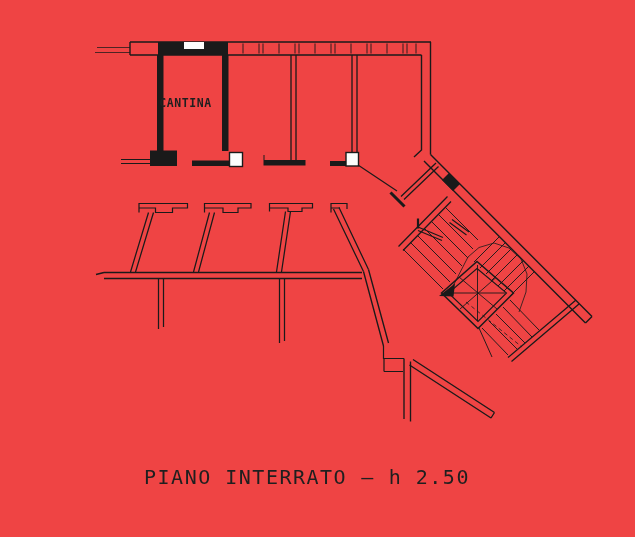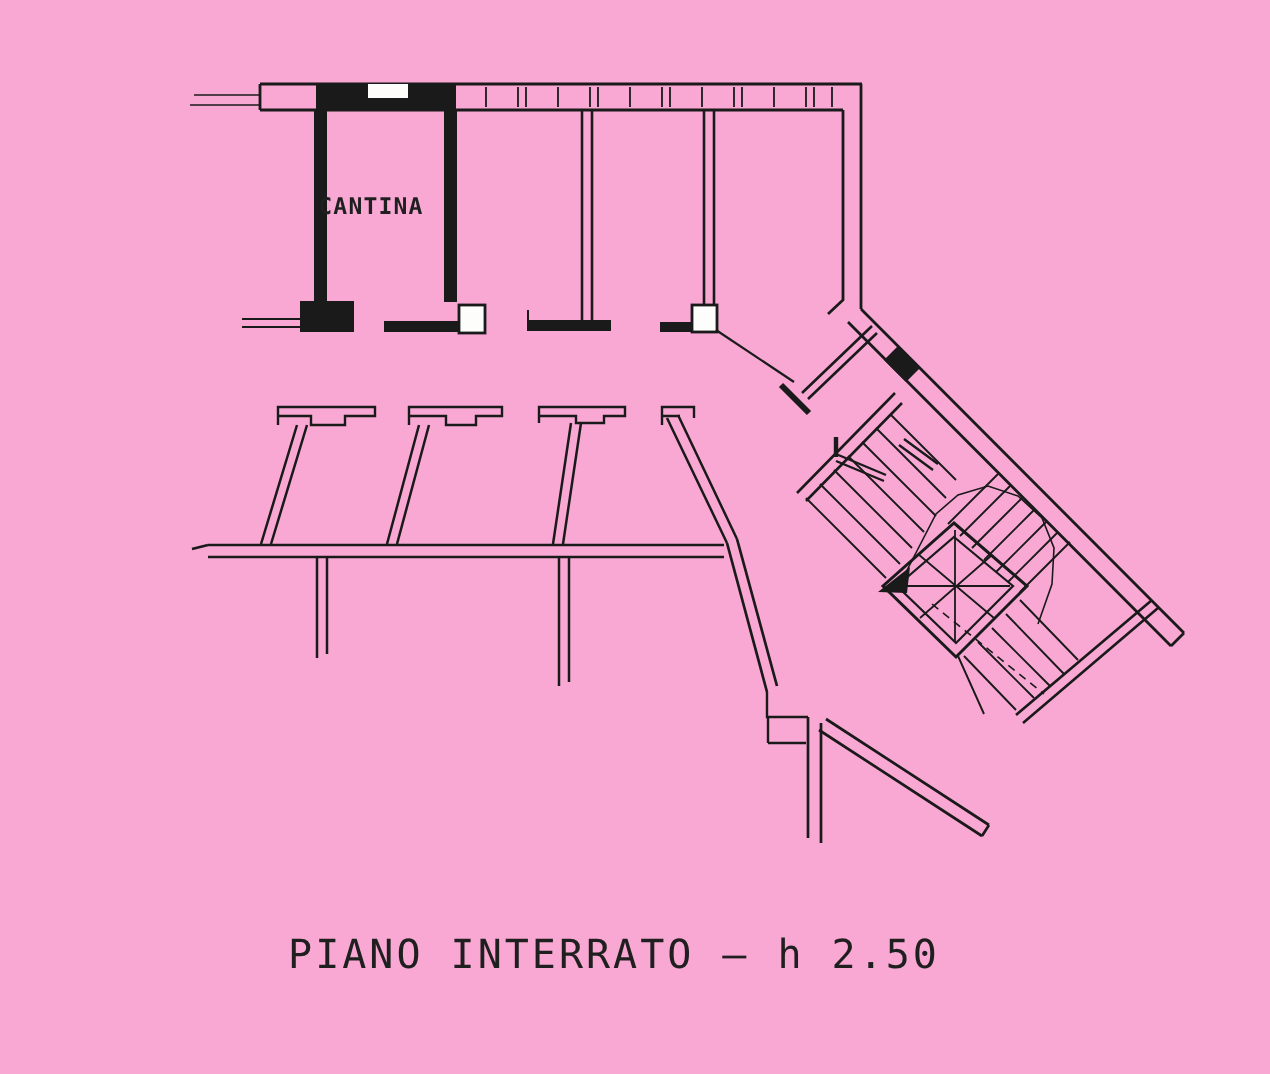--- a/index.html
+++ b/index.html
@@ -1,17 +1,17 @@
 <!DOCTYPE html>
 <html><head>
 <meta charset="utf-8">
 <style>
   html,body{margin:0;padding:0;background:#e8e8e8;}
   .page{
-    position:relative;width:635px;height:537px;background:#f9a8d4;
+    position:relative;width:635px;height:537px;background:#ef4444;
     margin:0 auto;overflow:hidden;
     font-family:"DejaVu Sans Mono","Liberation Mono",monospace;
   }
   svg{display:block}
   .ink{stroke:#1a1a1a;fill:none;}
   text{fill:#1f1f1f;}
   .room-label{font-size:11.5px;font-weight:bold;letter-spacing:.6px;}
   .caption{font-size:20px;letter-spacing:1.5px;}
 </style>
 </head>

